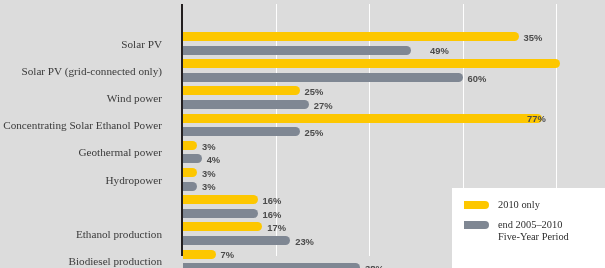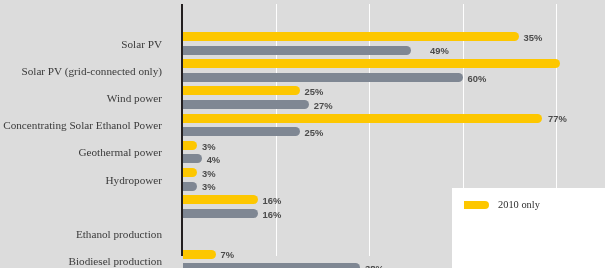--- a/index.html
+++ b/index.html
@@ -193,21 +193,21 @@
             <div class="bar gray" style="width: 125.82px;"></div>
             <span class="bar-value" style="left: 130.82px;">27%</span>
           </div>
         </div>
       </div>
       <div class="row">
         <div class="cat-label">Concentrating Solar Ethanol Power</div>
         <div class="bars">
           <div class="bar-line">
             <div class="bar yellow" style="width: 358.82px;"></div>
-            <span class="bar-value" style="left: 365px;">77%</span>
+            <span class="bar-value" style="left: 344px;">77%</span>
           </div>
           <div class="bar-line">
             <div class="bar gray" style="width: 116.5px;"></div>
             <span class="bar-value" style="left: 121.5px;">25%</span>
           </div>
         </div>
       </div>
       <div class="row">
         <div class="cat-label">Geothermal power</div>
         <div class="bars">
@@ -241,20 +241,30 @@
             <span class="bar-value" style="left: 79.56px;">16%</span>
           </div>
           <div class="bar-line">
             <div class="bar gray" style="width: 74.56px;"></div>
             <span class="bar-value" style="left: 79.56px;">16%</span>
           </div>
         </div>
       </div>
       <div class="row">
         <div class="cat-label">Ethanol production</div>
+        <div class="bars">
+          <div class="bar-line">
+            <div class="bar yellow" style="width: 79.22px;"></div>
+            <span class="bar-value" style="left: 84.22px;">17%</span>
+          </div>
+          <div class="bar-line">
+            <div class="bar gray" style="width: 107.18px;"></div>
+            <span class="bar-value" style="left: 112.18px;">23%</span>
+          </div>
+        </div>
       </div>
       <div class="row">
         <div class="cat-label">Biodiesel production</div>
         <div class="bars">
           <div class="bar-line">
             <div class="bar yellow" style="width: 32.62px;"></div>
             <span class="bar-value" style="left: 37.62px;">7%</span>
           </div>
           <div class="bar-line">
             <div class="bar gray" style="width: 177.08px;"></div>
@@ -262,15 +272,20 @@
           </div>
         </div>
       </div>
     </div>
 
   <div class="legend">
     <div class="legend-item i0">
       <span class="legend-swatch yellow"></span>
       <span class="legend-text">2010 only</span>
     </div>
+    <div class="legend-item i1">
+      <span class="legend-swatch gray"></span>
+      <span class="legend-text">end 2005–2010
+Five-Year Period</span>
+    </div>
   </div>
 
 </div>
 
 </body></html>

